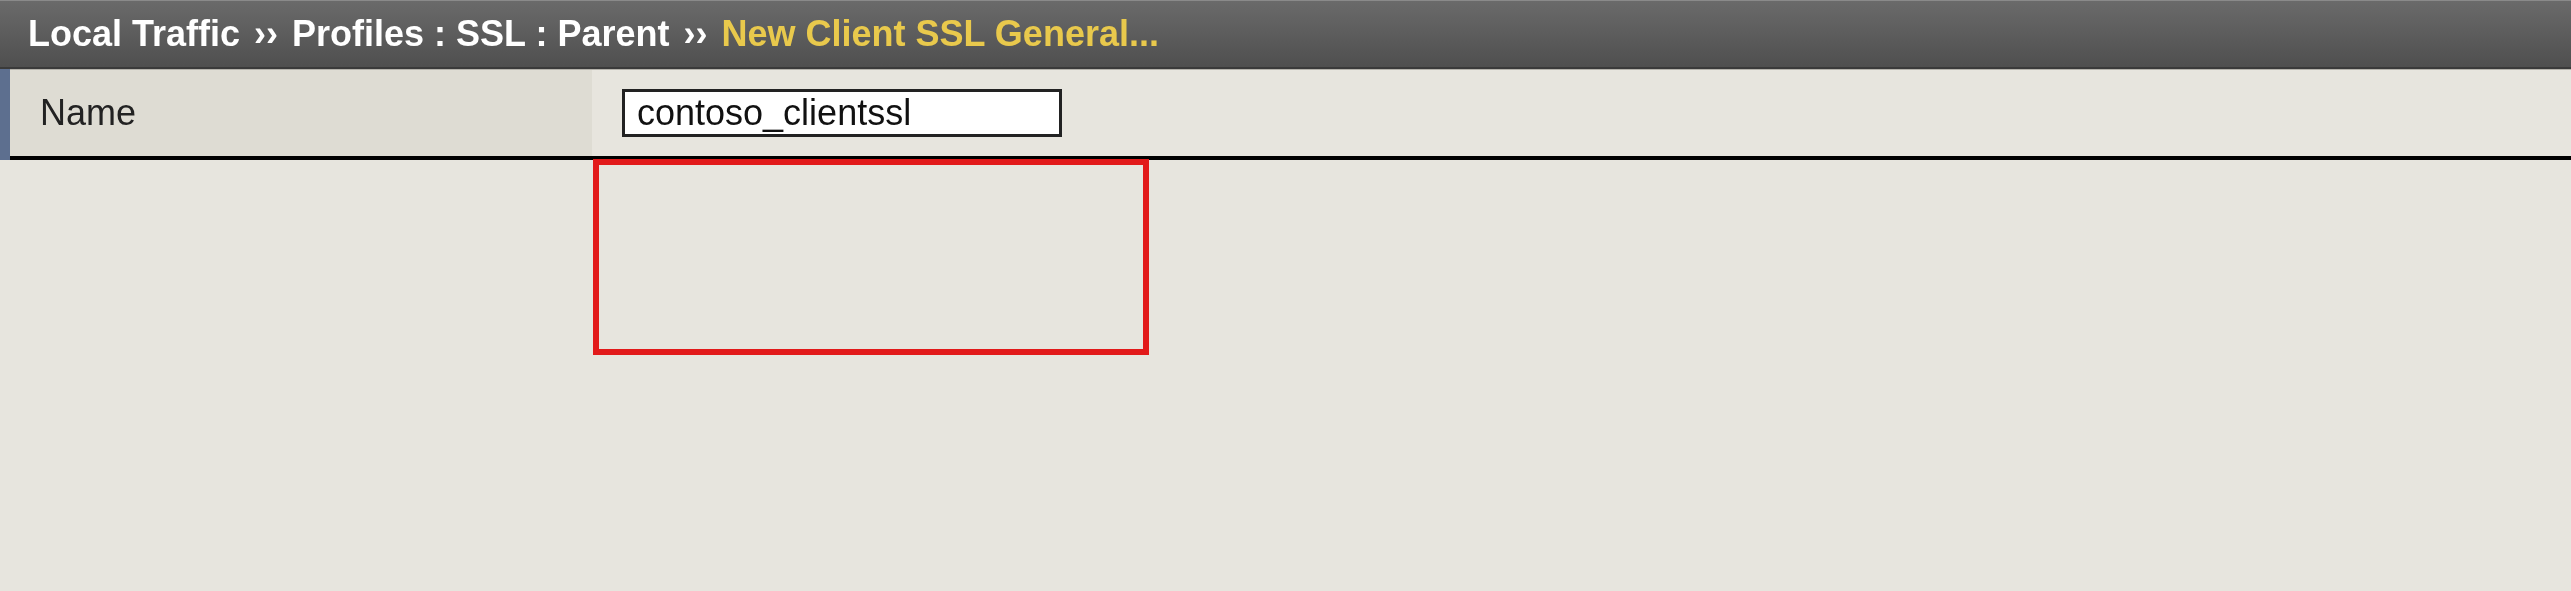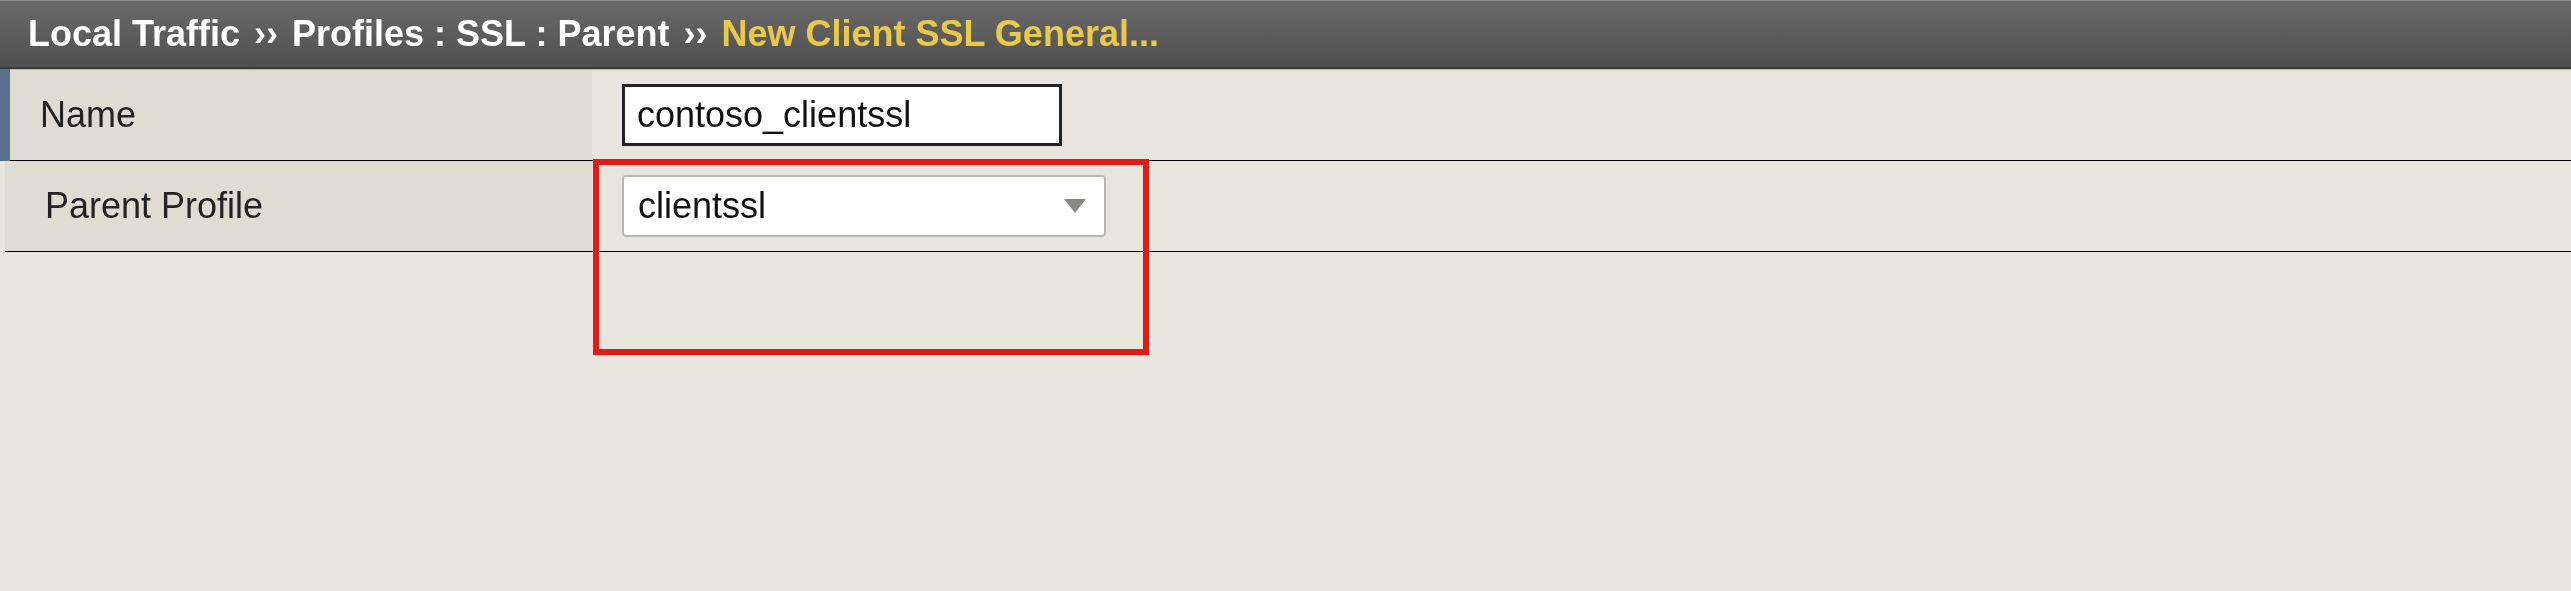--- a/index.html
+++ b/index.html
@@ -37,21 +37,21 @@
     color: #111;
     padding: 18px 10px 14px 10px;
     background: #e7e5de;
   }
   table.form {
     width: 100%;
     border-collapse: collapse;
     border-top: 1px solid #b5b3ac;
   }
   table.form tr {
-    border-bottom: 1px solid #000000;
+    border-bottom: 4px solid #000000;
   }
   table.form td {
     padding: 0;
   }
   table.form td.label-cell {
     width: 587px;
     background: #dedcd3;
     font-size: 36px;
     color: #222;
     padding: 22px 18px 22px 40px;
@@ -61,21 +61,21 @@
     border-left: 10px solid #5d6f8f;
     padding-left: 30px;
   }
   table.form td.value-cell {
     background: #e7e5de;
     padding: 14px 12px 14px 30px;
     vertical-align: middle;
   }
   .txt-input {
     width: 440px;
-    height: 62px;
+    height: 48px;
     font-size: 36px;
     border: 3px solid #222;
     padding: 4px 12px;
     background: #fff;
     color: #111;
   }
   .select-wrap {
     position: relative;
     width: 484px;
     height: 62px;
@@ -128,30 +128,17 @@
 
 
   <table class="form">
     <tbody>
         <tr class="active">
       <td class="label-cell">Name</td>
       <td class="value-cell">
         <input type="text" class="txt-input" value="contoso_clientssl" style="">
       </td>
     </tr>
-    <tr>
-      <td class="label-cell">Parent Profile</td>
-      <td class="value-cell">
-        <div class="select-wrap">
-          <span>clientssl</span>
-          <span class="chev">
-            <svg viewBox="0 0 22 14">
-                  <polygon points="0,0 22,0 11,14" fill="#8a8a84"></polygon>
-                </svg>
-          </span>
-        </div>
-      </td>
-    </tr>
   </tbody>
     </table>
 
   <div class="highlight-box"></div>
 </div>
 
 </body></html>

